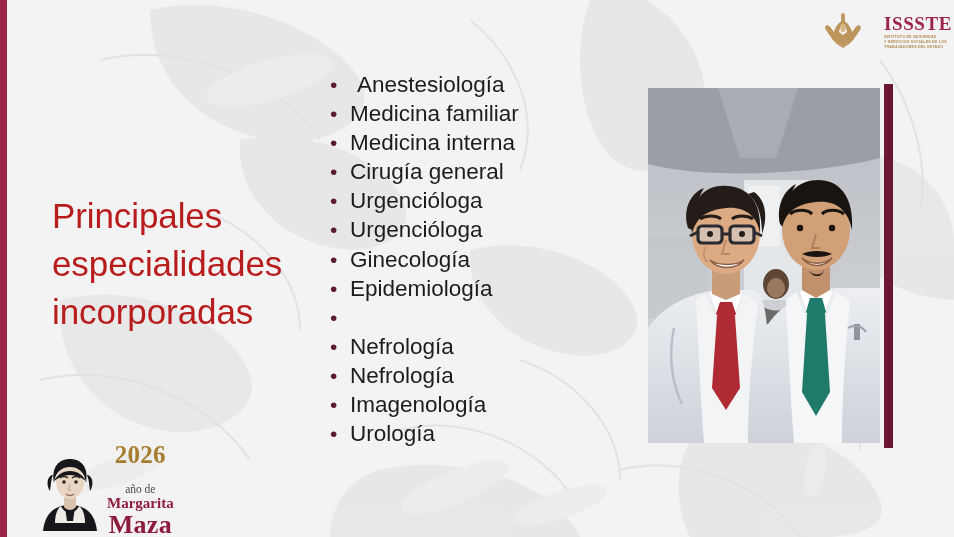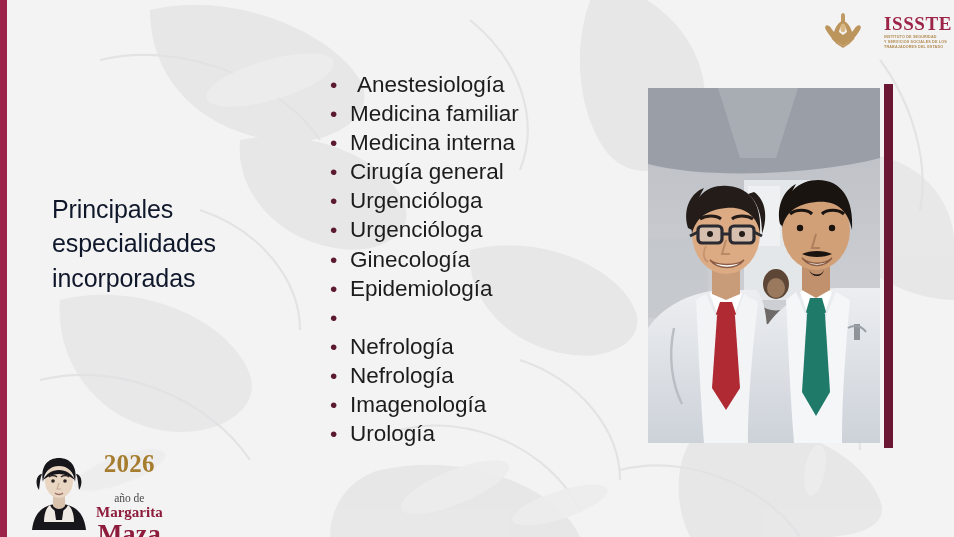--- a/index.html
+++ b/index.html
@@ -43,24 +43,24 @@
 
   
   #title-block {
     position: absolute;
     left: 52px;
     top: 192px;
     width: 260px;
     z-index: 4;
   }
   #title-text {
-    font-size: 25px;
+    font-size: 35px;
     line-height: 1.37;
     font-weight: 400;
-    color: #0f172a;
+    color: #b91c1c;
     letter-spacing: -0.1px;
     white-space: pre-line;
   }
 
   
   #spec-list {
     position: absolute;
     left: 330px;
     top: 74px;
     z-index: 4;
@@ -154,27 +154,27 @@
     line-height: 1.42;
     white-space: nowrap;
   }
   #issste-sub {
     margin-top: 2px;
   }
 
   
   #maza-logo {
     position: absolute;
-    left: 28px;
+    left: 39px;
     top: 452px;
     width: 166px;
     height: 80px;
     z-index: 6;
     display: flex;
-    align-items: flex-start;
+    align-items: center;
   }
   #maza-portrait {
     width: 62px;
     height: 78px;
     flex: 0 0 62px;
   }
   #maza-textblock {
     margin-left: 6px;
     padding-bottom: 4px;
     text-align: center;

